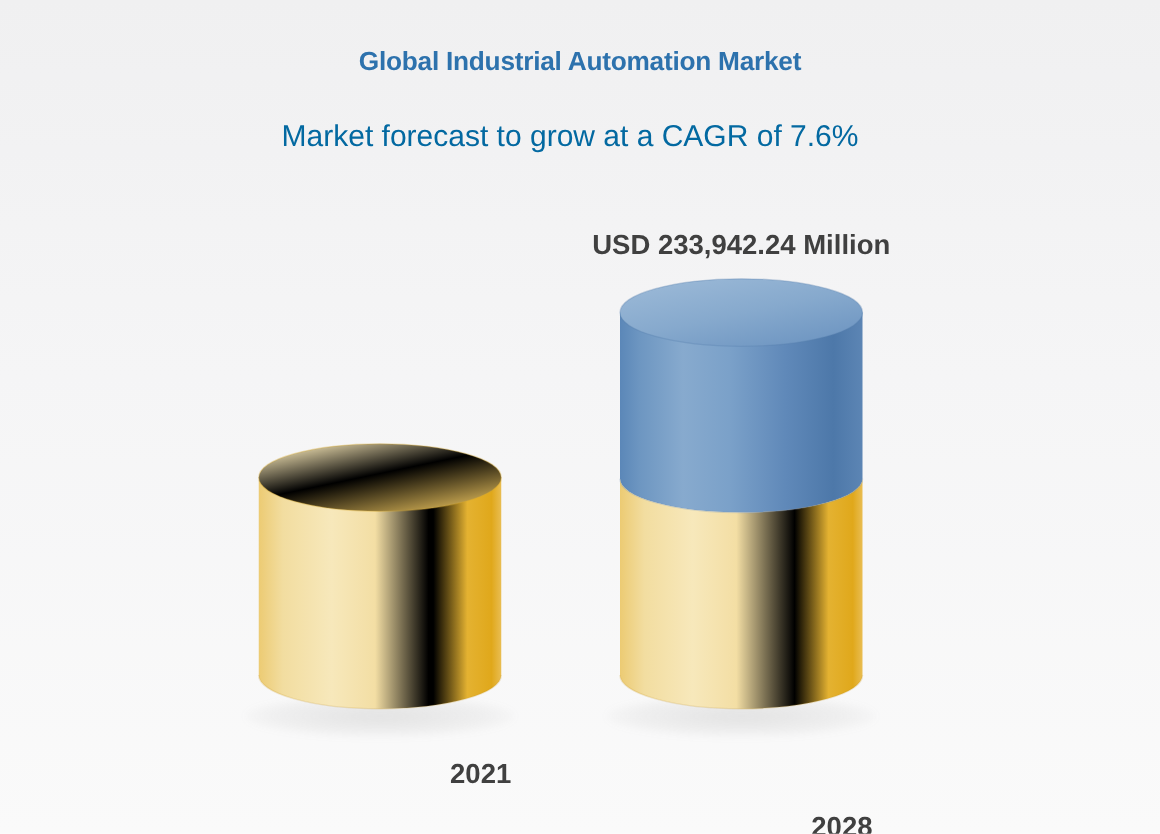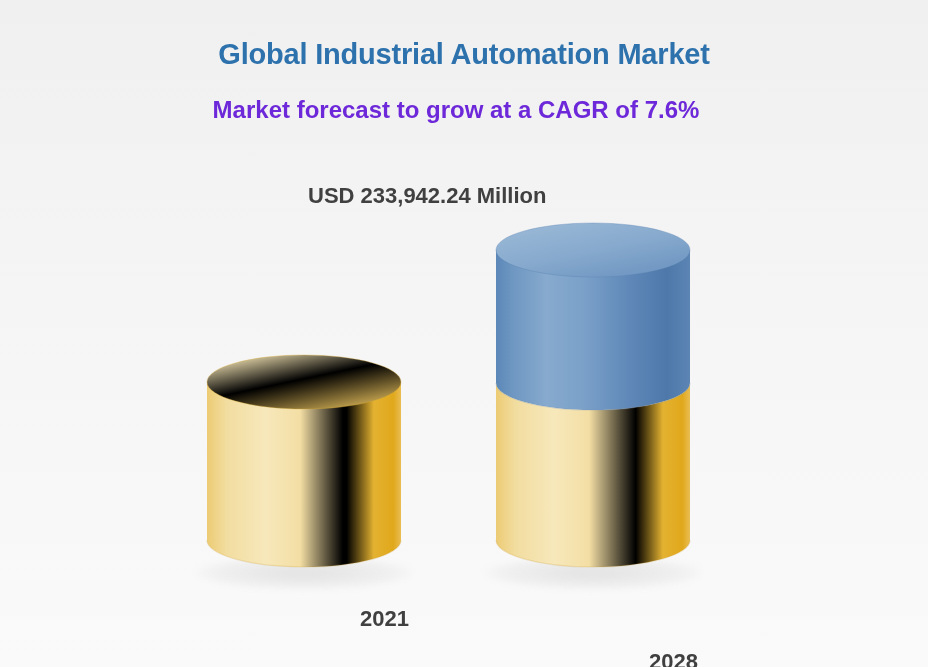--- a/index.html
+++ b/index.html
@@ -8,40 +8,40 @@
     font-family:"Liberation Sans", sans-serif;
     background:linear-gradient(180deg,#f0f0f1 0%,#f5f5f6 45%,#fafafa 100%);
     position:relative;
   }
   #stage{position:absolute;inset:0;}
 
   
   .title{
     position:absolute;left:0;right:0;top:38px;
     text-align:center;
-    font-size:29px;font-weight:bold;
+    font-size:21px;font-weight:bold;
     letter-spacing:-0.2px;
     color:#2d72ad;
   }
   .subtitle{
     position:absolute;left:0;right:16px;top:96px;
     text-align:center;
-    font-size:24px;font-weight:bold;
-    color:#6d28d9;
+    font-size:24px;font-weight:normal;
+    color:#0369a1;
   }
 
   
   .plot{position:absolute;left:0;top:0;width:928px;height:667px;}
 
   .cyl{position:absolute;}
 
   
   .vlabel{
     position:absolute;
-    text-align:left;
+    text-align:center;
     font-size:22px;font-weight:bold;
     color:#404040;
     white-space:nowrap;
   }
   
   .xlabel{
     position:absolute;
     text-align:right;
     font-size:22px;font-weight:bold;
     color:#404040;

